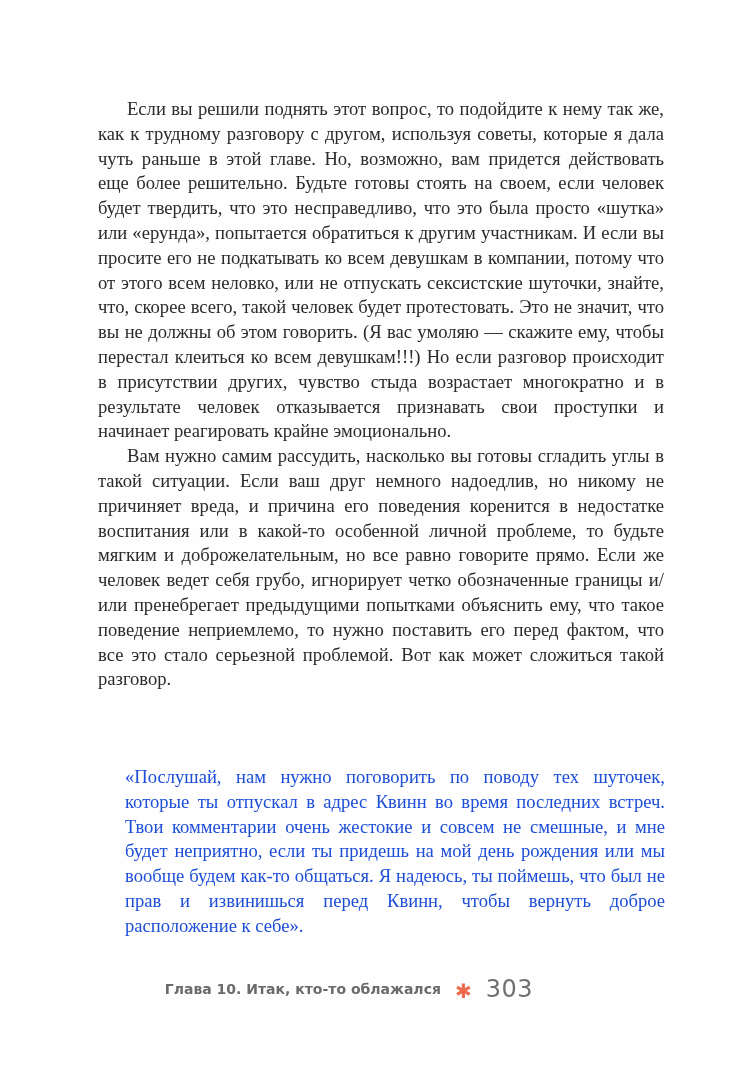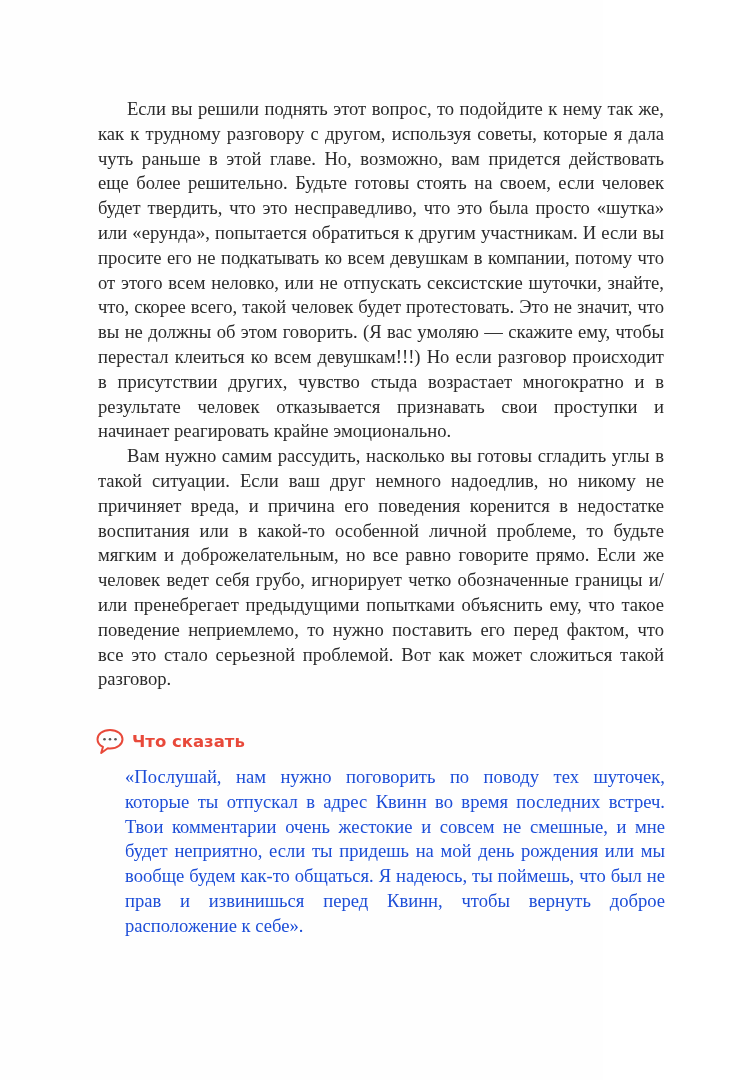--- a/index.html
+++ b/index.html
@@ -97,30 +97,24 @@
 </head>
 <body>
 
 <div class="page">
 
   <div class="text-block" id="body-text">
     <p>Если вы решили поднять этот вопрос, то подойдите к нему так же, как к трудному разговору с другом, используя советы, которые я дала чуть раньше в этой главе. Но, возможно, вам придется действовать еще более решительно. Будьте готовы стоять на своем, если человек будет твердить, что это несправедливо, что это была просто «шутка» или «ерунда», попытается обратиться к другим участникам. И если вы просите его не подкатывать ко всем девушкам в компании, потому что от этого всем неловко, или не отпускать сексистские шуточки, знайте, что, скорее всего, такой человек будет протестовать. Это не значит, что вы не должны об этом говорить. (Я вас умоляю — скажите ему, чтобы перестал клеиться ко всем девушкам!!!) Но если разговор происходит в присутствии других, чувство стыда возрастает многократно и в результате человек отказывается признавать свои проступки и начинает реагировать крайне эмоционально.</p>
     <p>Вам нужно самим рассудить, насколько вы готовы сгладить углы в такой ситуации. Если ваш друг немного надоедлив, но никому не причиняет вреда, и причина его поведения коренится в недостатке воспитания или в какой-то особенной личной проблеме, то будьте мягким и доброжелательным, но все равно говорите прямо. Если же человек ведет себя грубо, игнорирует четко обозначенные границы и/или пренебрегает предыдущими попытками объяснить ему, что такое поведение неприемлемо, то нужно поставить его перед фактом, что все это стало серьезной проблемой. Вот как может сложиться такой разговор.</p>
   </div>
 
-  <div class="callout-heading">
-    <span>
-      <svg width="30" height="27" viewBox="0 0 30 27">
-        <path d="M15 2 C7.5 2 2.5 6.2 2.5 11.2 C2.5 14.6 4.7 17.3 8 18.8 L6.2 25 L12.8 20.2 C13.5 20.3 14.2 20.4 15 20.4 C22.5 20.4 27.5 16.2 27.5 11.2 C27.5 6.2 22.5 2 15 2 Z" fill="none" stroke="#e8493a" stroke-width="2" stroke-linejoin="round"></path>
-        <circle cx="9.5" cy="11.2" r="1.3" fill="#555"></circle>
-        <circle cx="15" cy="11.2" r="1.3" fill="#555"></circle>
-        <circle cx="20.5" cy="11.2" r="1.3" fill="#555"></circle>
-      </svg>
-    </span>
-    <span>Что сказать</span>
-  </div>
 
   <div class="quote-block">
     <p>«Послушай, нам нужно поговорить по поводу тех шуточек, которые ты отпускал в адрес Квинн во время последних встреч. Твои комментарии очень жестокие и совсем не смешные, и мне будет неприятно, если ты придешь на мой день рождения или мы вообще будем как-то общаться. Я надеюсь, ты поймешь, что был не прав и извинишься перед Квинн, чтобы вернуть доброе расположение к себе».</p>
   </div>
 
+  <div class="footer">
+    <span class="chapter">Глава 10. Итак, кто-то облажался</span>
+    <span class="star">✱</span>
+    <span class="pagenum">303</span>
+  </div>
 
 </div>
 
 </body></html>

